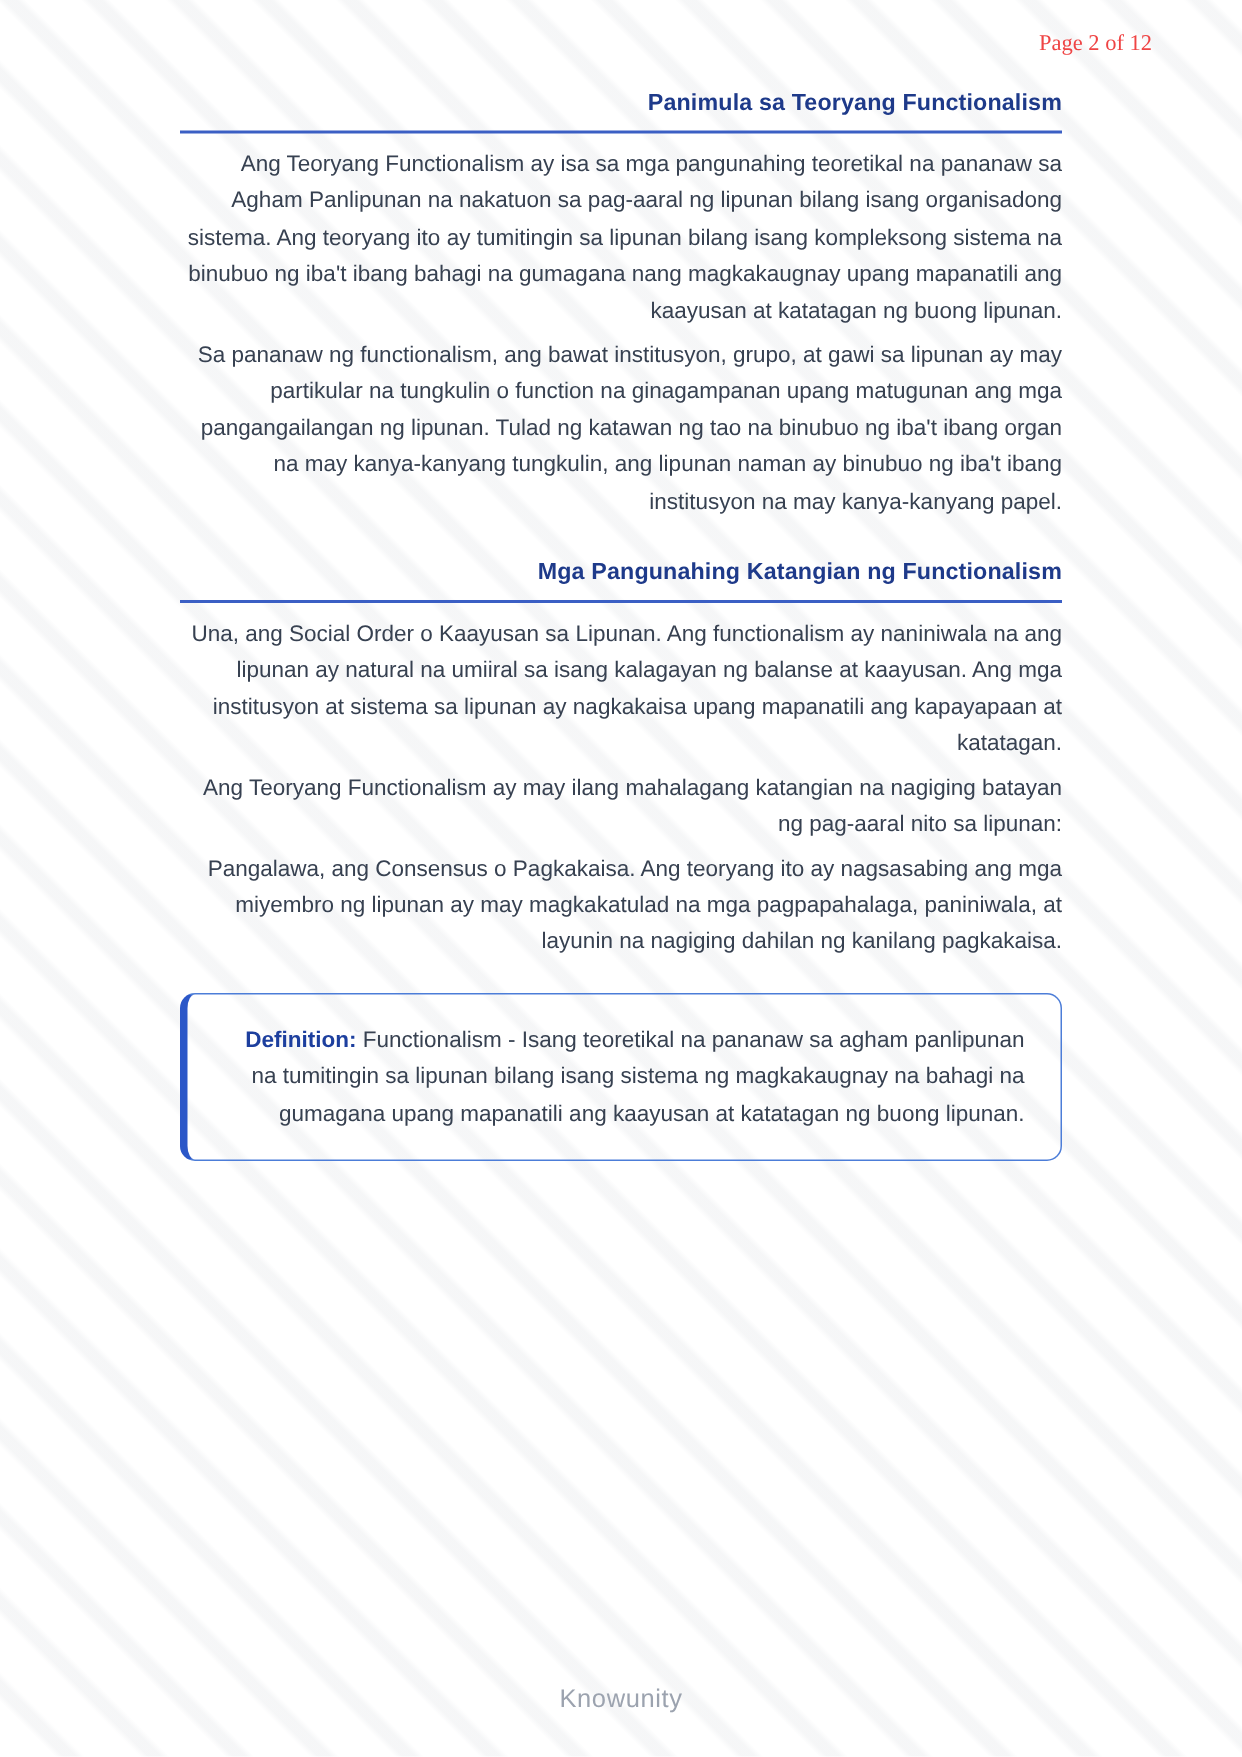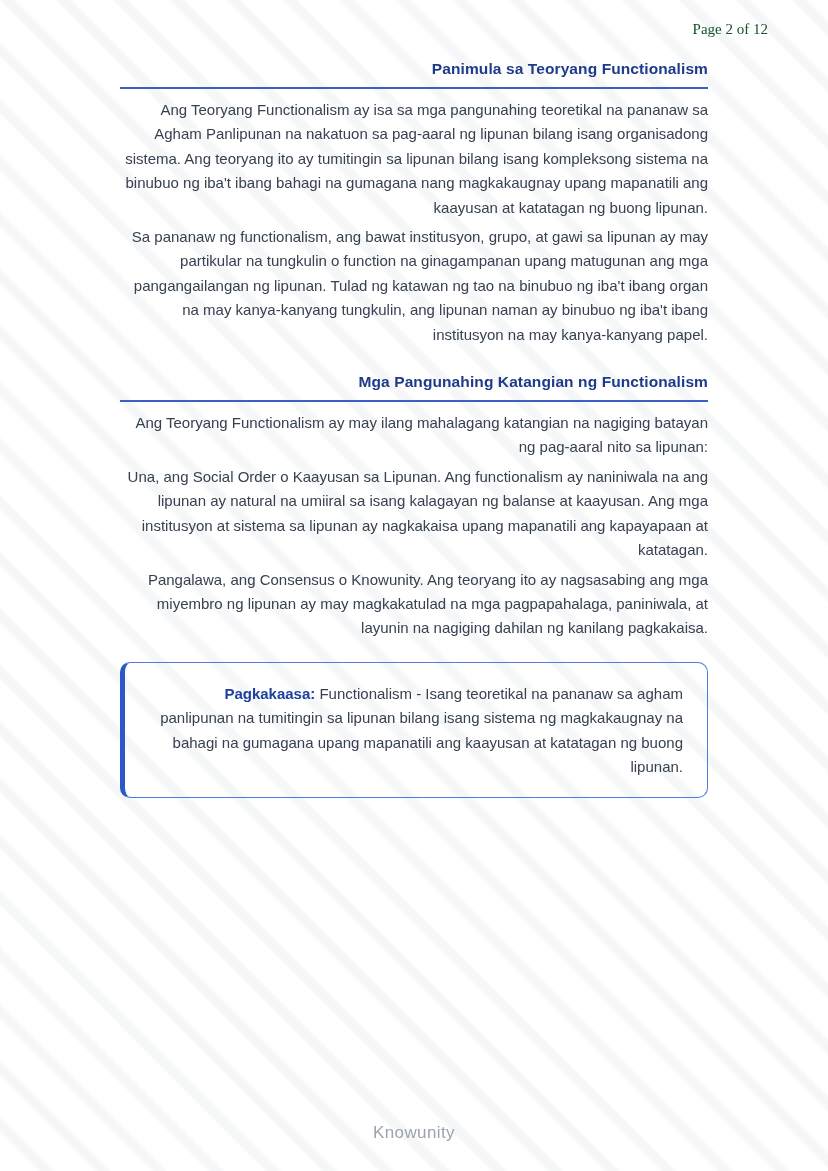--- a/index.html
+++ b/index.html
@@ -17,21 +17,21 @@
       rgba(71, 85, 105, 0)    40px
     );
     overflow: hidden;
   }
   .page-number {
     position: absolute;
     top: 21px;
     right: 60px;
     font-family: "Liberation Serif", "DejaVu Serif", serif;
     font-size: 15px;
-    color: #14532d;
+    color: #ef4444;
   }
   .content {
     position: absolute;
     left: 120px;
     top: 60px;
     width: 588px;
     text-align: right;
   }
   .section-heading {
     font-size: 15.5px;
@@ -90,24 +90,24 @@
     </div>
     <p class="paragraph">Ang Teoryang Functionalism ay isa sa mga pangunahing teoretikal na pananaw sa Agham Panlipunan na nakatuon sa pag-aaral ng lipunan bilang isang organisadong sistema. Ang teoryang ito ay tumitingin sa lipunan bilang isang kompleksong sistema na binubuo ng iba't ibang bahagi na gumagana nang magkakaugnay upang mapanatili ang kaayusan at katatagan ng buong lipunan.</p>
     <p class="paragraph">Sa pananaw ng functionalism, ang bawat institusyon, grupo, at gawi sa lipunan ay may partikular na tungkulin o function na ginagampanan upang matugunan ang mga pangangailangan ng lipunan. Tulad ng katawan ng tao na binubuo ng iba't ibang organ na may kanya-kanyang tungkulin, ang lipunan naman ay binubuo ng iba't ibang institusyon na may kanya-kanyang papel.</p>
   </div>
 
   <div class="section">
     <div class="heading-block">
       <div class="section-heading">Mga Pangunahing Katangian ng Functionalism</div>
       <hr class="heading-rule">
     </div>
+    <p class="paragraph">Una, ang Social Order o Kaayusan sa Lipunan. Ang functionalism ay naniniwala na ang lipunan ay natural na umiiral sa isang kalagayan ng balanse at kaayusan. Ang mga institusyon at sistema sa lipunan ay nagkakaisa upang mapanatili ang kapayapaan at katatagan.</p>
     <p class="paragraph">Ang Teoryang Functionalism ay may ilang mahalagang katangian na nagiging batayan ng pag-aaral nito sa lipunan:</p>
-    <p class="paragraph">Una, ang Social Order o Kaayusan sa Lipunan. Ang functionalism ay naniniwala na ang lipunan ay natural na umiiral sa isang kalagayan ng balanse at kaayusan. Ang mga institusyon at sistema sa lipunan ay nagkakaisa upang mapanatili ang kapayapaan at katatagan.</p>
-    <p class="paragraph">Pangalawa, ang Consensus o Knowunity. Ang teoryang ito ay nagsasabing ang mga miyembro ng lipunan ay may magkakatulad na mga pagpapahalaga, paniniwala, at layunin na nagiging dahilan ng kanilang pagkakaisa.</p>
+    <p class="paragraph">Pangalawa, ang Consensus o Pagkakaisa. Ang teoryang ito ay nagsasabing ang mga miyembro ng lipunan ay may magkakatulad na mga pagpapahalaga, paniniwala, at layunin na nagiging dahilan ng kanilang pagkakaisa.</p>
   </div>
 
   <div class="definition-box">
-    <p class="paragraph"><span class="definition-label">Pagkakaasa:</span><span> Functionalism - Isang teoretikal na pananaw sa agham panlipunan na tumitingin sa lipunan bilang isang sistema ng magkakaugnay na bahagi na gumagana upang mapanatili ang kaayusan at katatagan ng buong lipunan.</span></p>
+    <p class="paragraph"><span class="definition-label">Definition:</span><span> Functionalism - Isang teoretikal na pananaw sa agham panlipunan na tumitingin sa lipunan bilang isang sistema ng magkakaugnay na bahagi na gumagana upang mapanatili ang kaayusan at katatagan ng buong lipunan.</span></p>
   </div>
 
 </div>
 
 <div class="footer-brand">Knowunity</div>
 
 </body></html>

